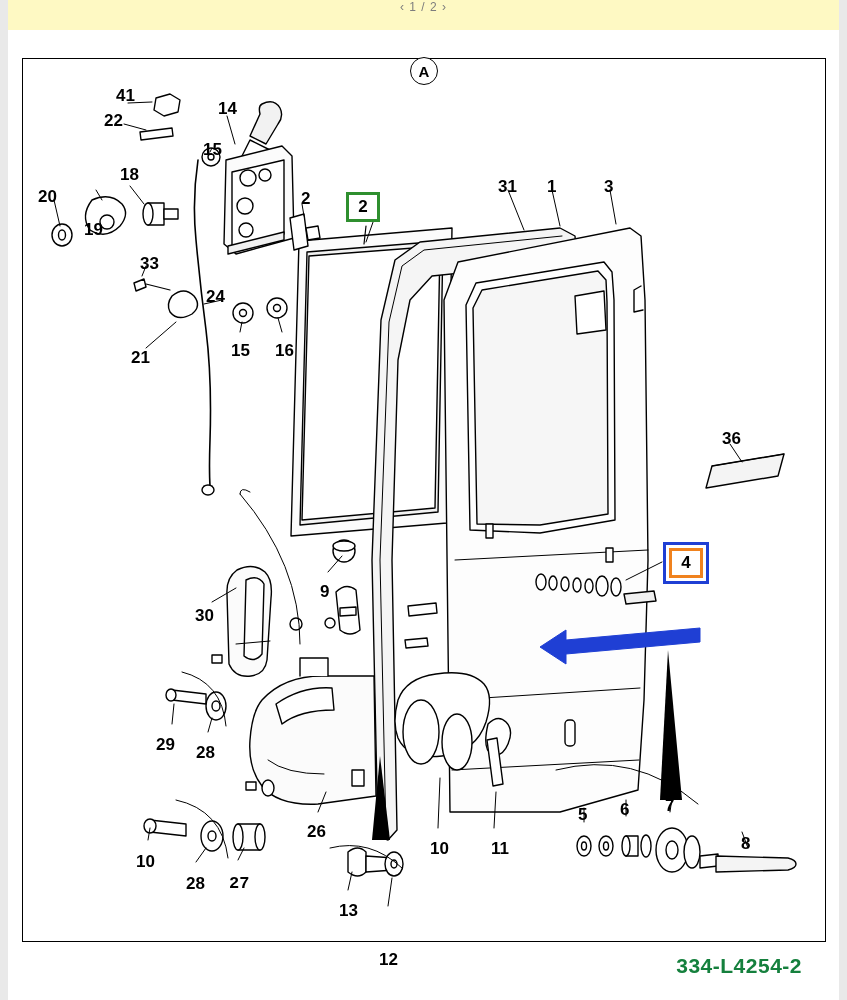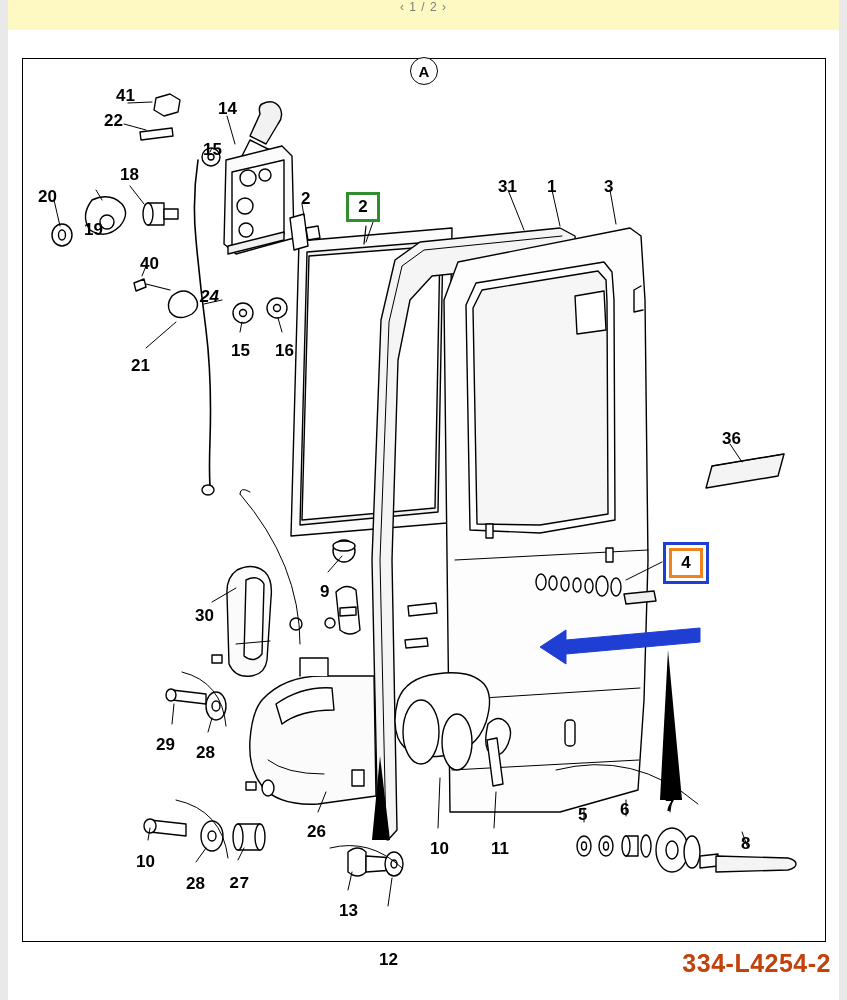--- a/index.html
+++ b/index.html
@@ -54,25 +54,25 @@
     left: 22px;
     top: 58px;
     width: 802px;
     height: 882px;
     border: 1px solid #000000;
     background: #ffffff;
   }
 
   #figure-code {
     position: absolute;
-    right: 16px;
+    right: 45px;
     bottom: 22px;
-    font-size: 25px;
+    font-size: 21px;
     font-weight: bold;
-    color: #c2410c;
+    color: #15803d;
     letter-spacing: 0.5px;
   }
 
   
   #art {
     position: absolute;
     left: 0;
     top: 0;
     width: 847px;
     height: 1000px;
@@ -349,25 +349,25 @@
     <div class="letter-badge" style="left:410px; top:57px;">A</div>
 
     <div class="num" style="left:116px; top:87px;">41</div>
     <div class="num" style="left:104px; top:112px;">22</div>
     <div class="num" style="left:218px; top:100px;">14</div>
     <div class="num" style="left:203px; top:141px;">15</div>
     <div class="num" style="left:301px; top:190px;">2</div>
     <div class="num" style="left:84px;  top:177px;margin-top:44px;">19</div>
     <div class="num" style="left:120px; top:166px;">18</div>
     <div class="num" style="left:38px;  top:188px;">20</div>
-    <div class="num" style="left:140px; top:255px;">40</div>
-    <div class="num" style="left:200px; top:288px;font-style:italic;">24</div>
+    <div class="num" style="left:140px; top:255px;">33</div>
+    <div class="num" style="left:206px; top:288px;">24</div>
     <div class="num" style="left:231px; top:342px;">15</div>
     <div class="num" style="left:275px; top:342px;">16</div>
-    <div class="num" style="left:131px; top:357px;">21</div>
+    <div class="num" style="left:131px; top:349px;">21</div>
     <div class="num" style="left:498px; top:178px;">31</div>
     <div class="num" style="left:547px; top:178px;">1</div>
     <div class="num" style="left:604px; top:178px;">3</div>
     <div class="num" style="left:722px; top:430px;">36</div>
     <div class="num" style="left:320px; top:583px;">9</div>
     <div class="num" style="left:195px; top:607px;">30</div>
     <div class="num" style="left:156px; top:736px;text-align:center;">29</div>
     <div class="num" style="left:196px; top:744px;">28</div>
     <div class="num" style="left:307px; top:823px;">26</div>
     <div class="num" style="left:136px; top:853px;">10</div>

